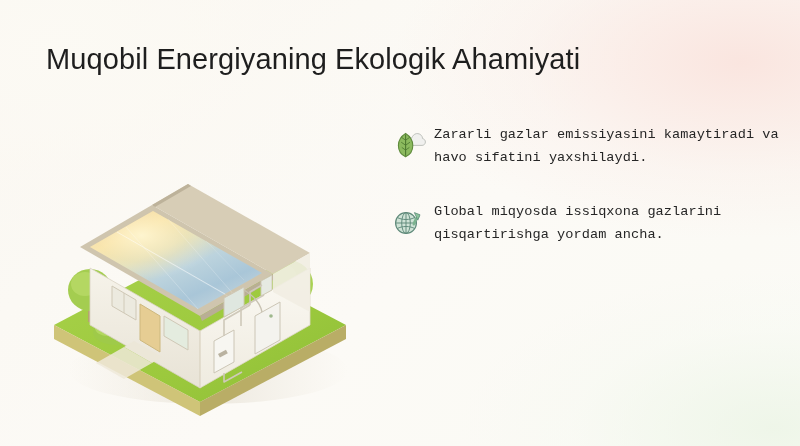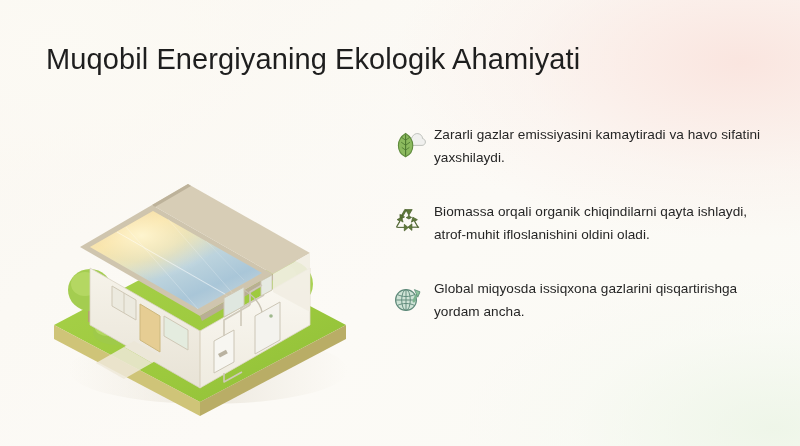--- a/index.html
+++ b/index.html
@@ -72,20 +72,21 @@
     width: 34px;
     height: 32px;
   }
   .bullet-icon svg { display: block; width: 100%; height: 100%; }
 
   .bullet-text {
     font-size: 13.6px;
     line-height: 22.5px;
     color: #262626;
     letter-spacing: 0.05px;
+    font-family: Liberation Mono, monospace;
   }
 </style>
 </head>
 <body>
 
 <div class="slide">
 
   <div class="title">Muqobil Energiyaning Ekologik Ahamiyati</div>
 
   <div class="illustration">
@@ -214,35 +215,20 @@
               <path d="M13.6 16.2 18 13.2"></path>
             <path d="M13.6 21.1 9.8 18.4"></path>
               <path d="M13.6 21.1 17.4 18.4"></path>
           </g>
         </svg>
       </span>
       <div class="bullet-text">Zararli gazlar emissiyasini kamaytiradi va havo sifatini yaxshilaydi.</div>
     </div>
 
 
-    <div class="bullet">
-      <span class="bullet-icon">
-        <svg viewBox="0 0 34 32" xmlns="http://www.w3.org/2000/svg">
-          <g fill="#5f7a3a" stroke="#465c28" stroke-width="0.7" stroke-linejoin="round">
-            <path d="M15.6 3.6 19.3 10 16.2 11.6 18.9 13 21.6 11.4 18.5 9.8 22.2 3.6z" transform="translate(-2,0)"></path>
-            <path d="M14.4 4.2 11 10.1l-3.1-1.7.3 5.1 4.4-2.6-3.1-1.7 3.4-5.9z"></path>
-            <path d="M4.6 20.4 8.1 14.3l3 1.8-1.5-4.9-4.5 2.4 3 1.7-3.5 6.1z"></path>
-            <path d="M5.2 21.4h7.1v3.5l3.9-3.3-3.9-3.3v3.1H5.2z"></path>
-            <path d="M28.1 21.2h-7.2v-3.4l-3.9 3.3 3.9 3.3v-3.2h7.2z" transform="translate(-1,0)"></path>
-            <path d="M26.9 20.6 23.4 14.4l-3 1.8 1.4-5 4.6 2.5-3 1.7 3.6 6.2z" transform="translate(-1,0)"></path>
-          </g>
-        </svg>
-      </span>
-      <div class="bullet-text">Biomassa orqali organik chiqindilarni qayta ishlaydi, atrof-muhit ifloslanishini oldini oladi.</div>
-    </div>
 
     <div class="bullet">
       <span class="bullet-icon">
         <svg viewBox="0 0 34 32" xmlns="http://www.w3.org/2000/svg">
           <circle cx="14" cy="17" r="10.4" fill="#cfe3d6" stroke="#5f8a7a" stroke-width="1.2"></circle>
           <g fill="none" stroke="#5f8a7a" stroke-width="0.95">
             <ellipse cx="14" cy="17" rx="4.3" ry="10.4"></ellipse>
             <line x1="3.7" y1="17" x2="24.3" y2="17"></line>
             <path d="M5.1 11.4c2.6 1.4 5.6 2.1 8.9 2.1s6.3-.7 8.9-2.1"></path>
             <path d="M5.1 22.6c2.6-1.4 5.6-2.1 8.9-2.1s6.3.7 8.9 2.1"></path>

